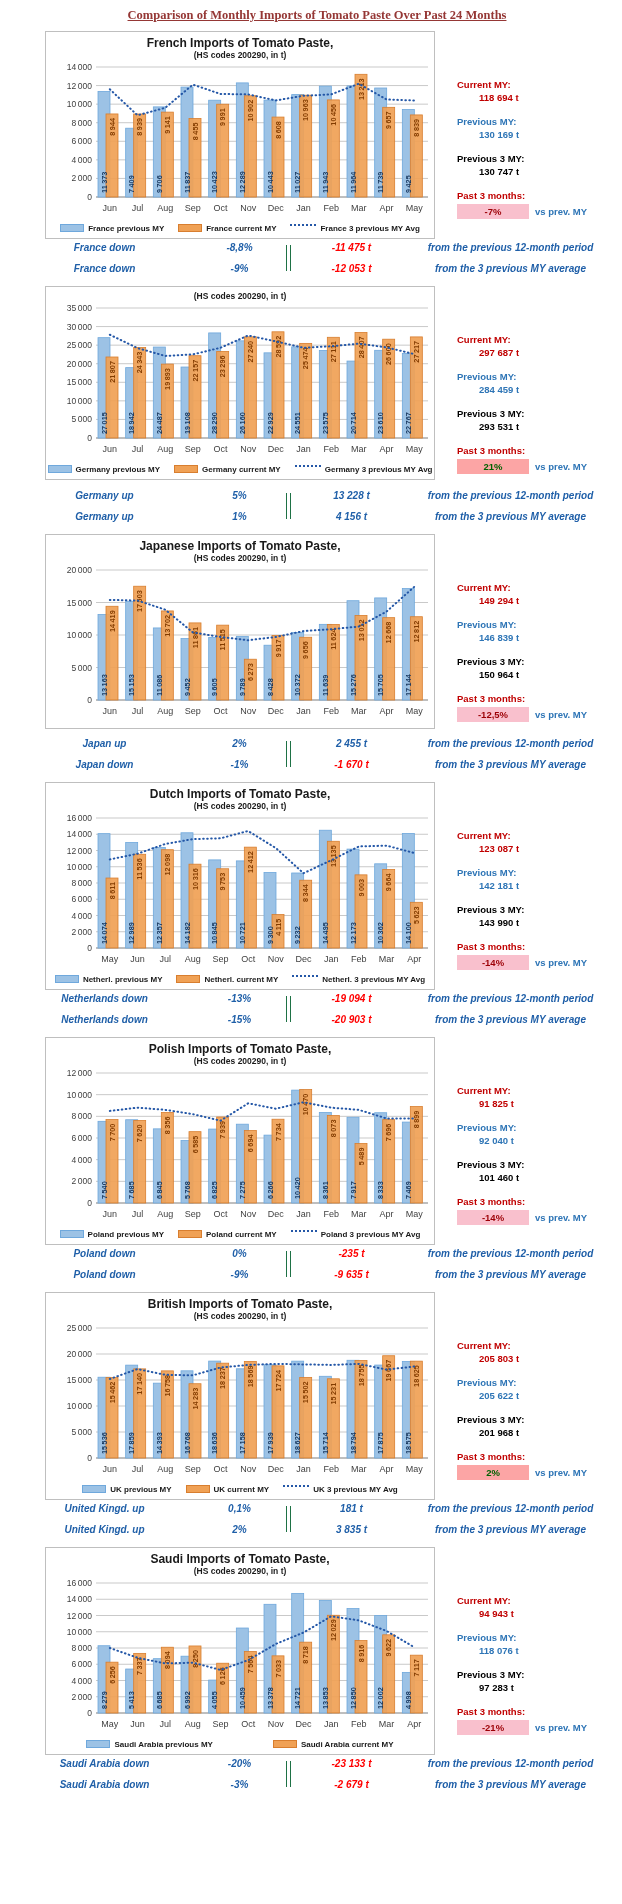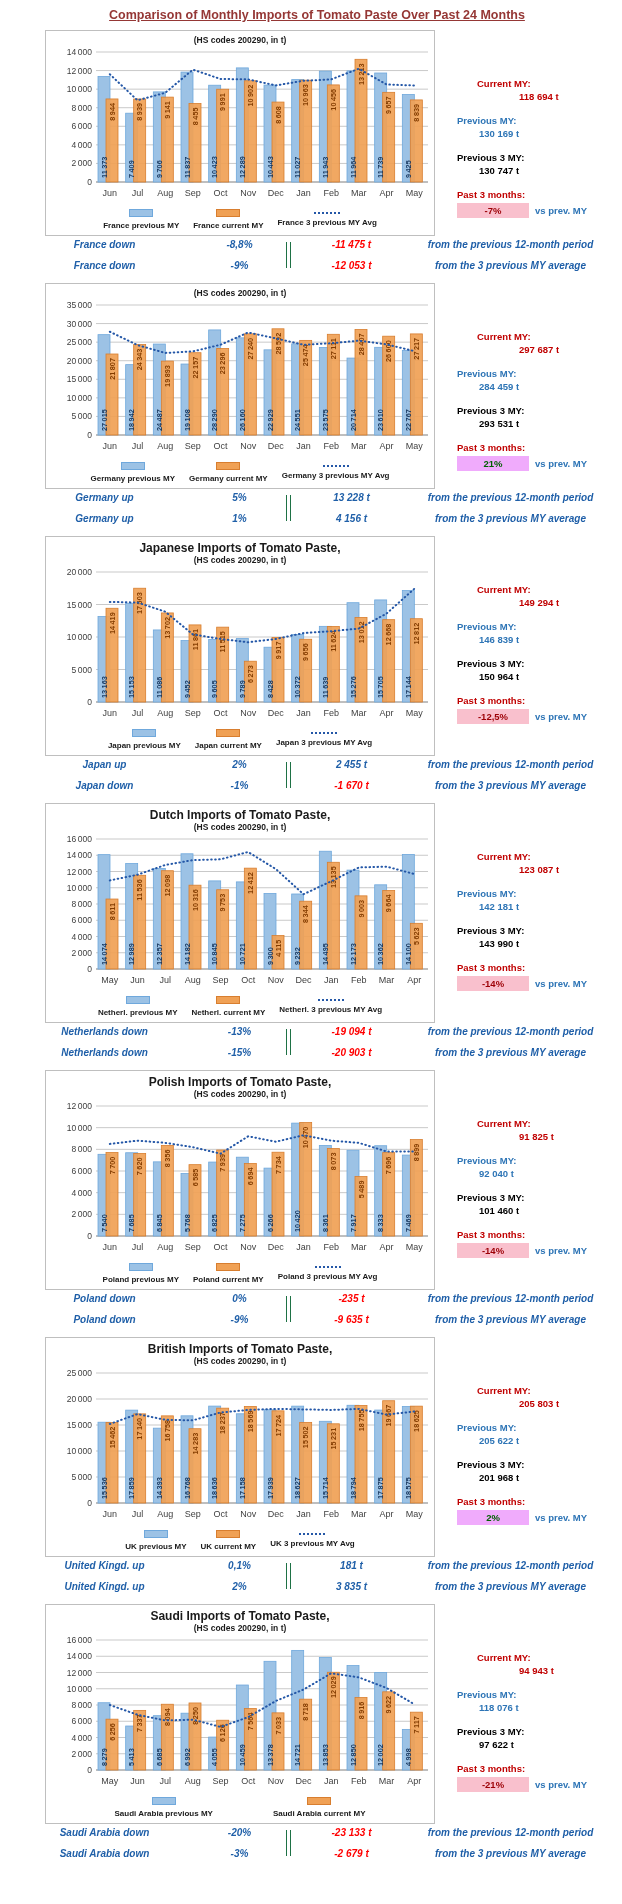--- a/index.html
+++ b/index.html
@@ -10,57 +10,58 @@
     color: #000;
   }
   .page { width: 622px; padding: 5px 0 0 0; }
   .page-title {
     text-align: center;
     font-size: 12.5px;
     font-weight: bold;
     color: #953735;
     text-decoration: underline;
     margin: 3px 0 8px 12px;
+    font-family: Liberation Serif, serif;
   }
   .section { margin: 0 0 12px 0; }
   .sec-main { display: flex; align-items: flex-start; }
   .chart-box {
     width: 390px;
     margin-left: 45px;
     border: 1px solid #bfbfbf;
     background: #ffffff;
     padding: 4px 0 2px 0;
   }
   .chart-title { text-align: center; font-size: 12px; font-weight: bold; color: #1a1a1a; }
   .chart-subtitle { text-align: center; font-size: 8.5px; font-weight: bold; color: #1a1a1a; margin-bottom: 1px; }
   .legend {
     display: flex; justify-content: center; align-items: center;
     gap: 14px; font-size: 8px; font-weight: bold; color: #1a1a1a;
     padding: 1px 0 3px 0;
   }
   .legend.two { gap: 60px; }
-  .legend-item { display: flex; align-items: center; gap: 4px; flex-direction: column; }
+  .legend-item { display: flex; align-items: flex-start; gap: 4px; }
   .sw-bar { display: inline-block; width: 24px; height: 8px; }
   .sw-prev { background: #9cc2e5; border: 1px solid #6fa8dc; }
   .sw-curr { background: #f0a155; border: 1px solid #d87e2f; }
   .sw-line { display: inline-block; width: 26px; height: 0; border-bottom: 2px dotted #2457a7; }
   .side-panel { flex: 1; padding: 48px 0 0 22px; }
   .stat { margin-bottom: 13px; font-size: 9.5px; font-weight: bold; }
   .stat .stat-value { padding-left: 22px; margin-top: 2px; }
-  .stat.red, .stat.red .stat-value { color: #c00000; margin-left: 20px; }
+  .stat.red, .stat.red .stat-value { color: #c00000; }
   .stat.blue, .stat.blue .stat-value { color: #2e75b6; }
   .stat.black, .stat.black .stat-value { color: #000000; }
   .stat-label.redlab { color: #c00000; }
   .past3-row { display: flex; align-items: center; gap: 6px; margin-top: 3px; }
   .pct-box {
     display: inline-block; width: 72px; text-align: center;
     font-size: 9.5px; font-weight: bold; padding: 2px 0;
   }
   .pct-box.neg { background: #f9c0cd; color: #9c0006; }
-  .pct-box.pos { background: #f0abfc; color: #006100; }
+  .pct-box.pos { background: #fca5a5; color: #006100; }
   .vs-label { color: #2e75b6; font-size: 9.5px; font-weight: bold; }
   .rows {
     display: grid;
     grid-template-columns: 185px 85px 12px 115px 1fr;
     width: 600px;
     margin: 3px 0 0 12px;
     row-gap: 10px;
     font-size: 10px; font-style: italic; font-weight: bold;
     color: #1f5fa8;
     align-items: center;
@@ -79,21 +80,21 @@
   svg text { font-family: "Liberation Sans", sans-serif; }
 </style>
 </head>
 <body>
 
 <div class="page">
   <div class="page-title">Comparison of Monthly Imports of Tomato Paste Over Past 24 Months</div>
   <div id="sections">
       <div class="section">
         <div class="sec-main">
-          <div class="chart-box"><div class="chart-subtitle">(HS codes 200290, in t)</div><svg width="388" height="158" viewBox="0 0 388 158">
+          <div class="chart-box"><div class="chart-title">French Imports of Tomato Paste,</div><div class="chart-subtitle">(HS codes 200290, in t)</div><svg width="388" height="158" viewBox="0 0 388 158">
               <line x1="50" y1="136" x2="382" y2="136" stroke="#7f7f7f" stroke-width="1"></line>
               <text x="46" y="139" text-anchor="end" font-size="8.5" fill="#404040">0</text>
               <line x1="50" y1="117.42857142857143" x2="382" y2="117.42857142857143" stroke="#c9c9c9" stroke-width="1"></line>
               <text x="46" y="120.42857142857143" text-anchor="end" font-size="8.5" fill="#404040">2 000</text>
               <line x1="50" y1="98.85714285714286" x2="382" y2="98.85714285714286" stroke="#c9c9c9" stroke-width="1"></line>
               <text x="46" y="101.85714285714286" text-anchor="end" font-size="8.5" fill="#404040">4 000</text>
               <line x1="50" y1="80.28571428571429" x2="382" y2="80.28571428571429" stroke="#c9c9c9" stroke-width="1"></line>
               <text x="46" y="83.28571428571429" text-anchor="end" font-size="8.5" fill="#404040">6 000</text>
               <line x1="50" y1="61.71428571428572" x2="382" y2="61.71428571428572" stroke="#c9c9c9" stroke-width="1"></line>
               <text x="46" y="64.71428571428572" text-anchor="end" font-size="8.5" fill="#404040">8 000</text>
@@ -407,34 +408,21 @@
               <rect x="336.6666666666667" y="53.658" width="12" height="82.342" fill="#f0a155" stroke="#d87e2f" stroke-width="0.8" fill-opacity="0.92"></rect>
               <text transform="translate(337.1666666666667,132) rotate(-90)" text-anchor="start" font-size="7.3" font-weight="bold" fill="#17375e">15 705</text>
               <text transform="translate(345.1666666666667,57.658) rotate(-90)" text-anchor="end" font-size="7.3" font-weight="bold" fill="#833c00">12 668</text>
               <text x="340.5" y="150" text-anchor="middle" font-size="9" fill="#3f3f3f">Apr</text>
               <rect x="356.33333333333337" y="24.564000000000007" width="12" height="111.43599999999999" fill="#9cc2e5" stroke="#6fa8dc" stroke-width="0.8"></rect>
               <rect x="364.33333333333337" y="52.72200000000001" width="12" height="83.27799999999999" fill="#f0a155" stroke="#d87e2f" stroke-width="0.8" fill-opacity="0.92"></rect>
               <text transform="translate(364.83333333333337,132) rotate(-90)" text-anchor="start" font-size="7.3" font-weight="bold" fill="#17375e">17 144</text>
               <text transform="translate(372.83333333333337,56.72200000000001) rotate(-90)" text-anchor="end" font-size="7.3" font-weight="bold" fill="#833c00">12 812</text>
               <text x="368.1666666666667" y="150" text-anchor="middle" font-size="9" fill="#3f3f3f">May</text>
               <polyline points="63.833333333333336,35.89999999999999 91.5,36.55 119.16666666666667,45.650000000000006 146.83333333333334,68.39999999999999 174.50000000000003,72.95 202.16666666666669,76.19999999999999 229.83333333333334,72.95 257.5,67.1 285.1666666666667,65.14999999999999 312.8333333333333,62.55000000000001 340.5,47.599999999999994 368.1666666666667,22.900000000000006" fill="none" stroke="#2457a7" stroke-width="2" stroke-dasharray="0.6 3.4" stroke-linecap="round"></polyline>
-            </svg><div class="legend">
-              <span class="legend-item">
-                <span class="sw-bar sw-prev"></span>
-                <span>Japan previous MY</span>
-              </span>
-              <span class="legend-item">
-                <span class="sw-bar sw-curr"></span>
-                <span>Japan current MY</span>
-              </span>
-              <span class="legend-item">
-                <span class="sw-line"></span>
-                <span>Japan 3 previous MY Avg</span>
-              </span>
-            </div></div>
+            </svg></div>
           <div class="side-panel">
             <div class="stat red">
               <div class="stat-label">Current MY:</div>
               <div class="stat-value">149 294  t</div>
             </div>
             <div class="stat blue">
               <div class="stat-label">Previous MY:</div>
               <div class="stat-value">146 839  t</div>
             </div>
             <div class="stat black">
@@ -938,21 +926,21 @@
             <div class="stat red">
               <div class="stat-label">Current MY:</div>
               <div class="stat-value">94 943  t</div>
             </div>
             <div class="stat blue">
               <div class="stat-label">Previous MY:</div>
               <div class="stat-value">118 076  t</div>
             </div>
             <div class="stat black">
               <div class="stat-label">Previous 3 MY:</div>
-              <div class="stat-value">97 622  t</div>
+              <div class="stat-value">97 283  t</div>
             </div>
             <div class="stat">
               <div class="stat-label redlab">Past 3 months:</div>
               <div class="past3-row">
                 <span class="pct-box neg">-21%</span>
                 <span class="vs-label">vs prev. MY</span>
               </div>
             </div>
           </div>
         </div>

